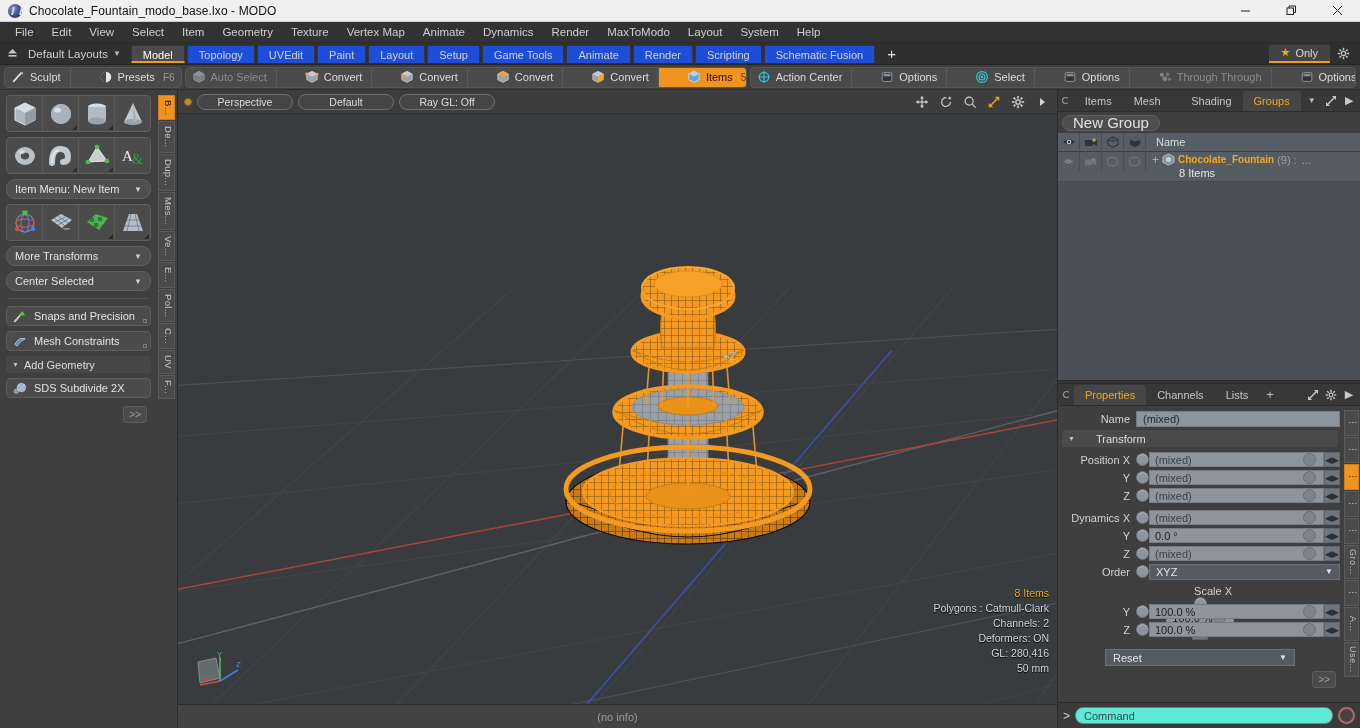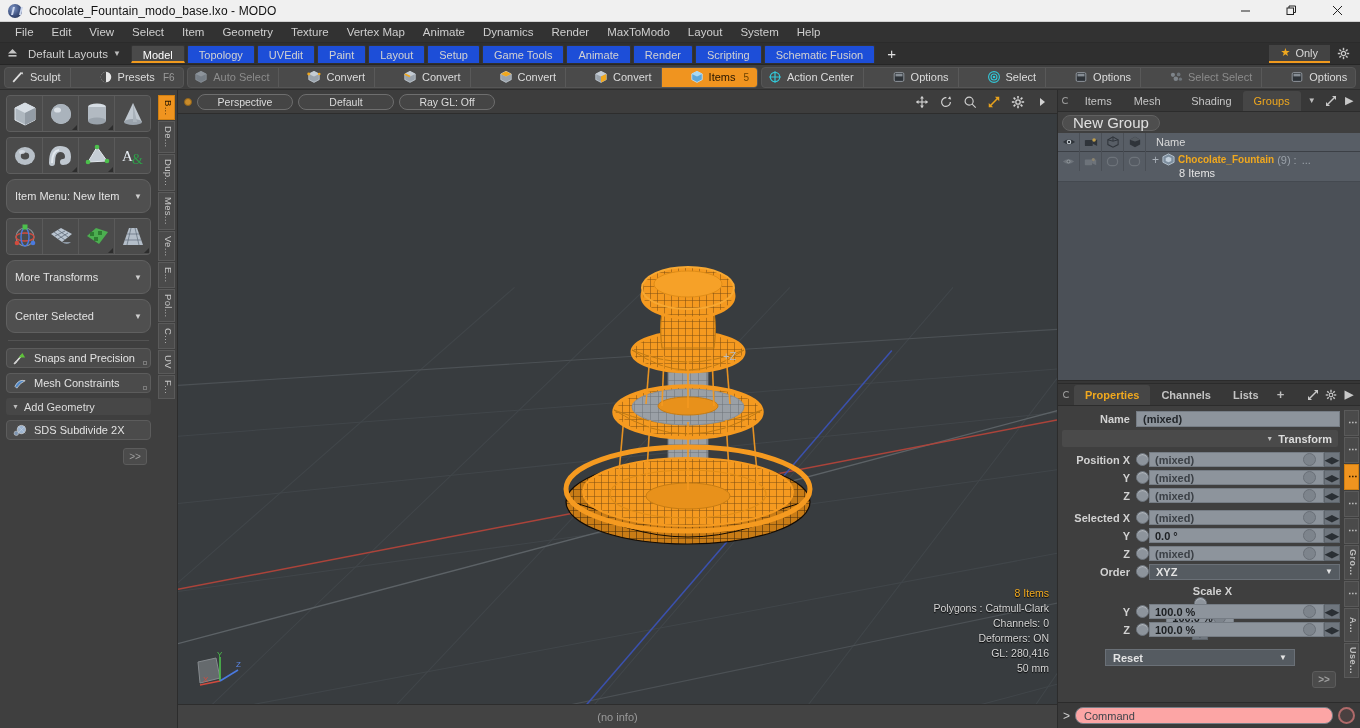--- a/index.html
+++ b/index.html
@@ -100,21 +100,21 @@
   }
   .shape-cell {
     height: 35px; background: #4b4b4b; display: flex; align-items: center; justify-content: center;
     position: relative;
   }
   .shape-cell.corner::after {
     content: ""; position: absolute; right: 1px; bottom: 1px;
     border-left: 5px solid transparent; border-bottom: 5px solid #2d2d2d;
   }
   .dropdown {
-    height: 34px; background: #4f4f4f; border: 1px solid #606060; border-radius: 9px;
+    height: 20px; background: #4f4f4f; border: 1px solid #606060; border-radius: 9px;
     display: flex; align-items: center; padding: 0 8px; color: #e2e2e2; font-size: 11px;
   }
   .dropdown .dcaret { margin-left: auto; font-size: 8px; color: #cfcfcf; }
   .lsep { height: 1px; background: #535353; margin: 2px 2px; }
   .lbtn {
     height: 20px; background: #4b4b4b; border: 1px solid #5c5c5c; border-radius: 4px;
     display: flex; align-items: center; gap: 6px; padding: 0 6px; color: #e2e2e2; font-size: 11px;
     position: relative;
   }
   .lbtn .sqdot { position: absolute; right: 3px; bottom: 2px; width: 4px; height: 4px; border: 1px solid #7a7a7a; }
@@ -230,22 +230,22 @@
   }
   .pspin {
     width: 16px; height: 15px; background: #6f767e; border: 1px solid #5e656c; flex: none;
     display: flex; align-items: center; justify-content: center; color: #2a2f34; font-size: 9px;
   }
   .name-field {
     height: 16px; background: #8d949c; border: 1px solid #767d85; color: #23272b; font-size: 11px;
     display: flex; align-items: center; padding: 0 6px; flex: 1 1 auto;
   }
   .prop-section {
-    height: 17px; background: #4a4a4a; display: flex; align-items: center; gap: 5px;
-    padding: 0 6px; color: #dcdcdc; font-size: 11px; margin: 3px 2px 4px 2px; border-radius: 2px; justify-content: flex-end;
+    height: 17px; background: #4a4a4a; display: flex; align-items: center; gap: 21px;
+    padding: 0 6px; color: #dcdcdc; font-size: 11px; margin: 3px 2px 4px 2px; border-radius: 2px;
   }
   .selbox {
     flex: 1 1 auto; height: 16px; background: #555b61; border: 1px solid #6a7077;
     display: flex; align-items: center; padding: 0 6px; color: #e4e4e4; font-size: 11px;
   }
   .selbox .dcaret { margin-left: auto; font-size: 8px; }
   .reset-row { display: flex; justify-content: center; padding: 5px 2px 0 2px; margin-top: 6px; }
   .reset-sel {
     width: 190px; height: 17px; background: #555b61; border: 1px solid #6a7077;
     display: flex; align-items: center; padding: 0 7px; color: #e4e4e4; font-size: 11px;
@@ -260,21 +260,21 @@
   }
   .rvtab.active { background: #f0941f; color: #2a1800; border-color: #d07f12; }
   .rvtab.dots { letter-spacing: 1px; }
 
   .cmdbar {
     height: 26px; background: #3a3a3a; border-top: 1px solid #2b2b2b; flex: none;
     display: flex; align-items: center; gap: 5px; padding: 0 5px;
   }
   .cmd-gt { color: #cfcfcf; font-size: 12px; }
   .cmd-input {
-    flex: 1 1 auto; height: 17px; background: #fca5a5; border: 1px solid #767d85; border-radius: 8px;
+    flex: 1 1 auto; height: 17px; background: #5eead4; border: 1px solid #767d85; border-radius: 8px;
     display: flex; align-items: center; padding: 0 8px; color: #3f444a; font-size: 11px;
   }
   .cmd-rec { width: 17px; height: 17px; border-radius: 50%; border: 2px solid #b06a6a; background: #4a4040; flex: none; }
 </style>
 </head>
 <body>
 
 <div class="app">
 
   <div class="titlebar">
@@ -464,21 +464,21 @@
           </svg>
           <span>Options</span>
         </div>
         <div class="titem dim">
           <svg width="14" height="14" viewBox="0 0 16 16">
             <circle cx="4.5" cy="5.5" r="2.4" fill="#7e848a"></circle>
             <circle cx="11" cy="5" r="2.1" fill="#6e747a"></circle>
             <circle cx="7.8" cy="10" r="2.6" fill="#7e848a"></circle>
             <circle cx="13" cy="10.5" r="1.9" fill="#6e747a"></circle>
           </svg>
-          <span>Select Select</span>
+          <span>Through Through</span>
         </div>
         <div class="titem">
           <svg width="14" height="14" viewBox="0 0 16 16">
             <rect x="2.5" y="3" width="11" height="10" rx="1.5" fill="#2e3338" stroke="#9aa1a8" stroke-width="1"></rect>
             <rect x="4" y="4.3" width="8" height="3" fill="#868d94"></rect>
           </svg>
           <span>Options</span>
         </div>
       </div>
   </div>
@@ -802,21 +802,21 @@
               <line x1="188" y1="176" x2="192" y2="244"></line>
             <line x1="214" y1="172" x2="220" y2="240"></line>
           </g>
         </svg>
 
         <div style="position:absolute; left:62%; top:40%; color:#b8bcbf; font-size:11px;">+Z</div>
 
         <div class="vp-stats">
           <div class="hl">8 Items</div>
           <div>Polygons : Catmull-Clark</div>
-          <div>Channels: 0</div>
+          <div>Channels: 2</div>
           <div>Deformers: ON</div>
           <div>GL: 280,416</div>
           <div>50 mm</div>
         </div>
 
         <svg class="vp-axis" width="58" height="46" viewBox="0 0 58 46">
           <polygon points="8,14 26,10 30,30 10,35" fill="#6a6f73" stroke="#8e9397" stroke-width="1" opacity=".9"></polygon>
           <line x1="30" y1="33" x2="10" y2="37" stroke="#d14b3e" stroke-width="1.6"></line>
           <line x1="30" y1="33" x2="30" y2="9" stroke="#4cc04c" stroke-width="1.6"></line>
           <line x1="30" y1="33" x2="48" y2="22" stroke="#4a7ae0" stroke-width="1.6"></line>
@@ -931,21 +931,21 @@
                 <span class="gr-dots">...</span>
               </div>
               <div class="gr-line2">8 Items</div>
             </div>
           </div>
         </div>
       </div>
 
       <div class="rsplit"></div>
 
-      <div class="panel" style="flex:1 1 auto;font-weight:bold;">
+      <div class="panel" style="flex:1 1 auto;">
         <div class="panel-tabrow">
           <div class="pt-dot">
               <i></i>
             </div>
           <div id="proptabs" style="display:flex;align-items:center;">
               <div class="ptab active">Properties</div>
               <div class="ptab">Channels</div>
               <div class="ptab">Lists</div>
             </div>
           <div class="pt-caret" style="font-size:13px;">+</div>
@@ -1009,21 +1009,21 @@
                 <div class="prow">
                   <div class="plabel">Z</div>
                   <div class="radio"></div>
                   <div class="pfield">
                     <span class="ghost">(mixed)</span>
                     <div class="pknob" style="margin-left: auto;"></div>
                   </div>
                   <div class="pspin">◀▶</div>
                 </div>
                 <div class="prow" style="margin-top: 5px;">
-                  <div class="plabel">Selected X</div>
+                  <div class="plabel">Dynamics X</div>
                   <div class="radio"></div>
                   <div class="pfield">
                     <span class="ghost">(mixed)</span>
                     <div class="pknob" style="margin-left: auto;"></div>
                   </div>
                   <div class="pspin">◀▶</div>
                 </div>
                 <div class="prow">
                   <div class="plabel">Y</div>
                   <div class="radio"></div>

